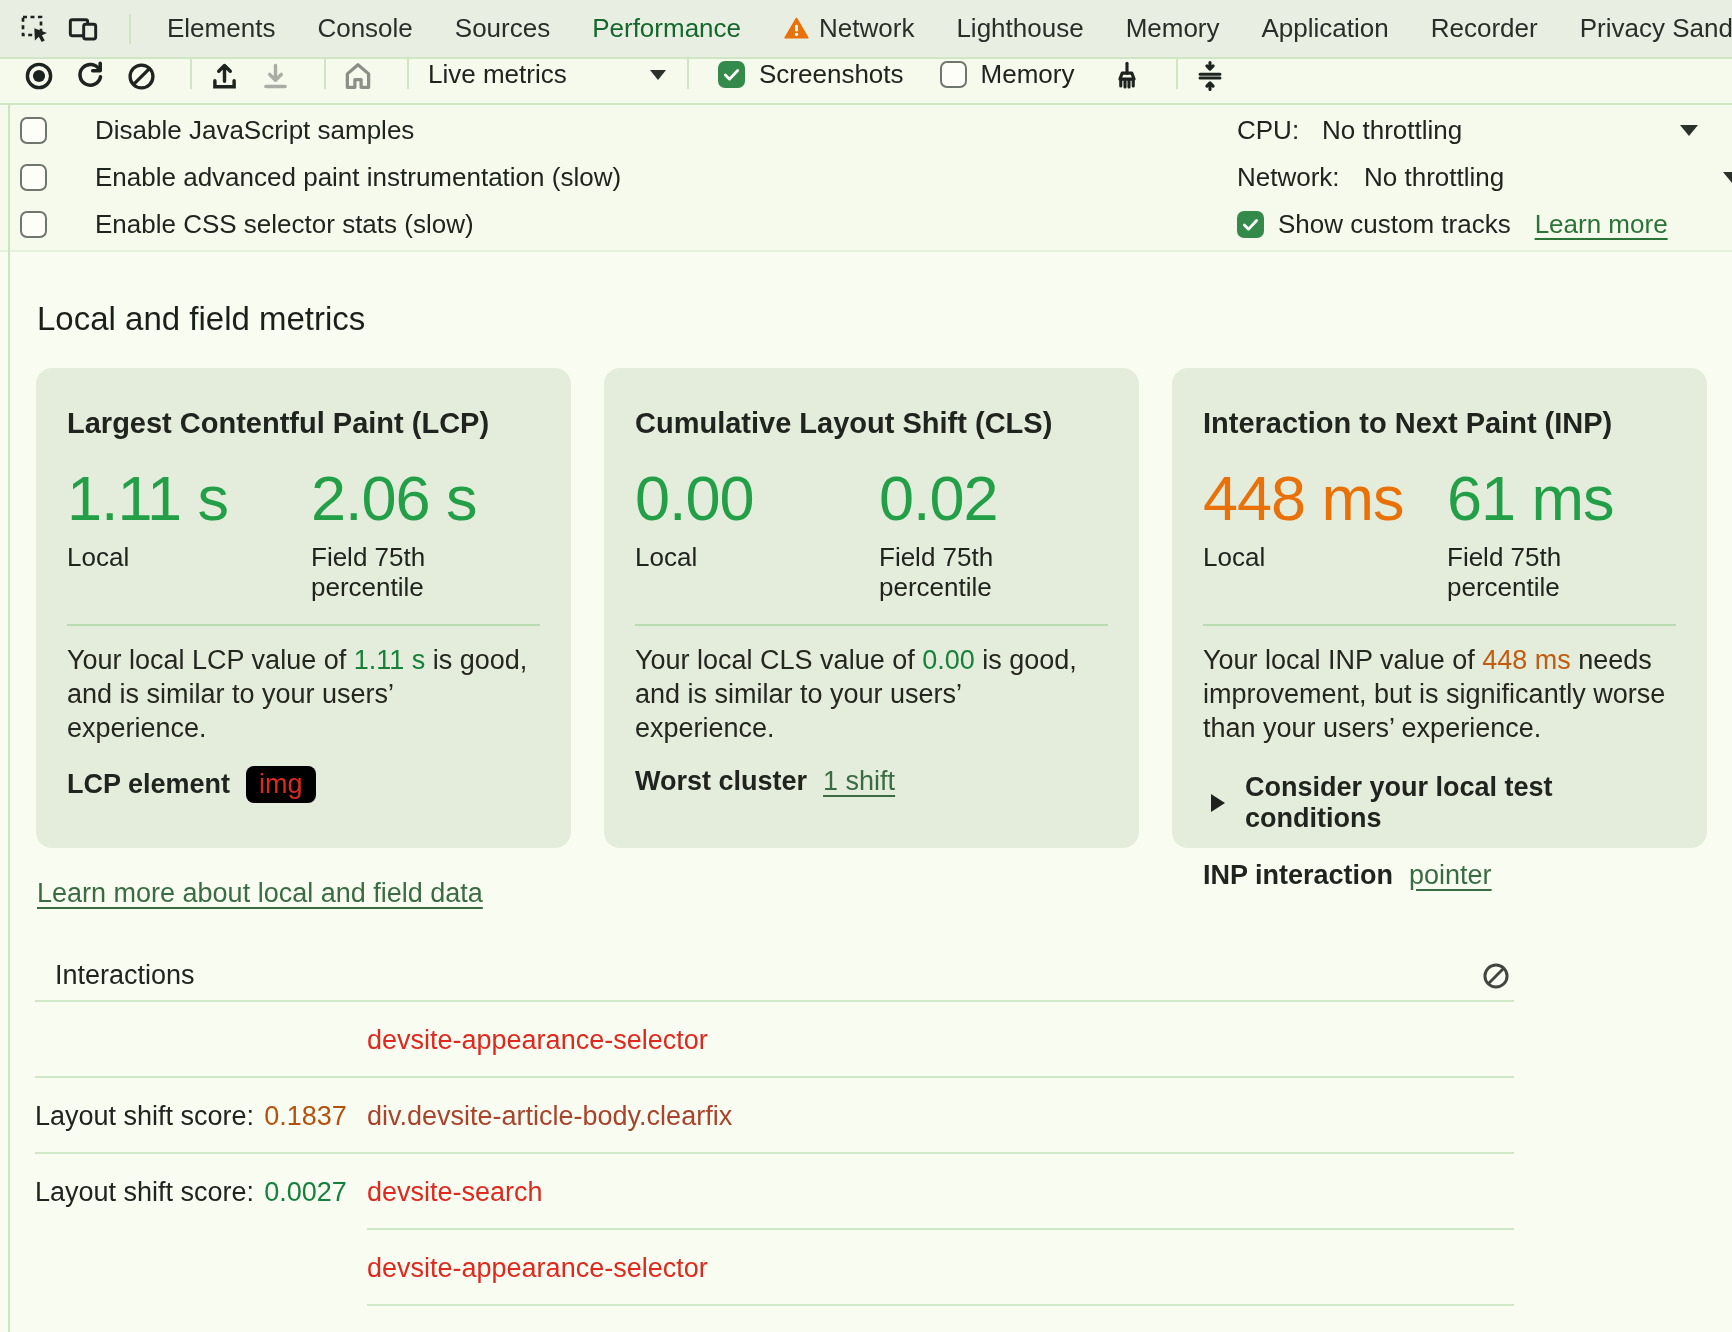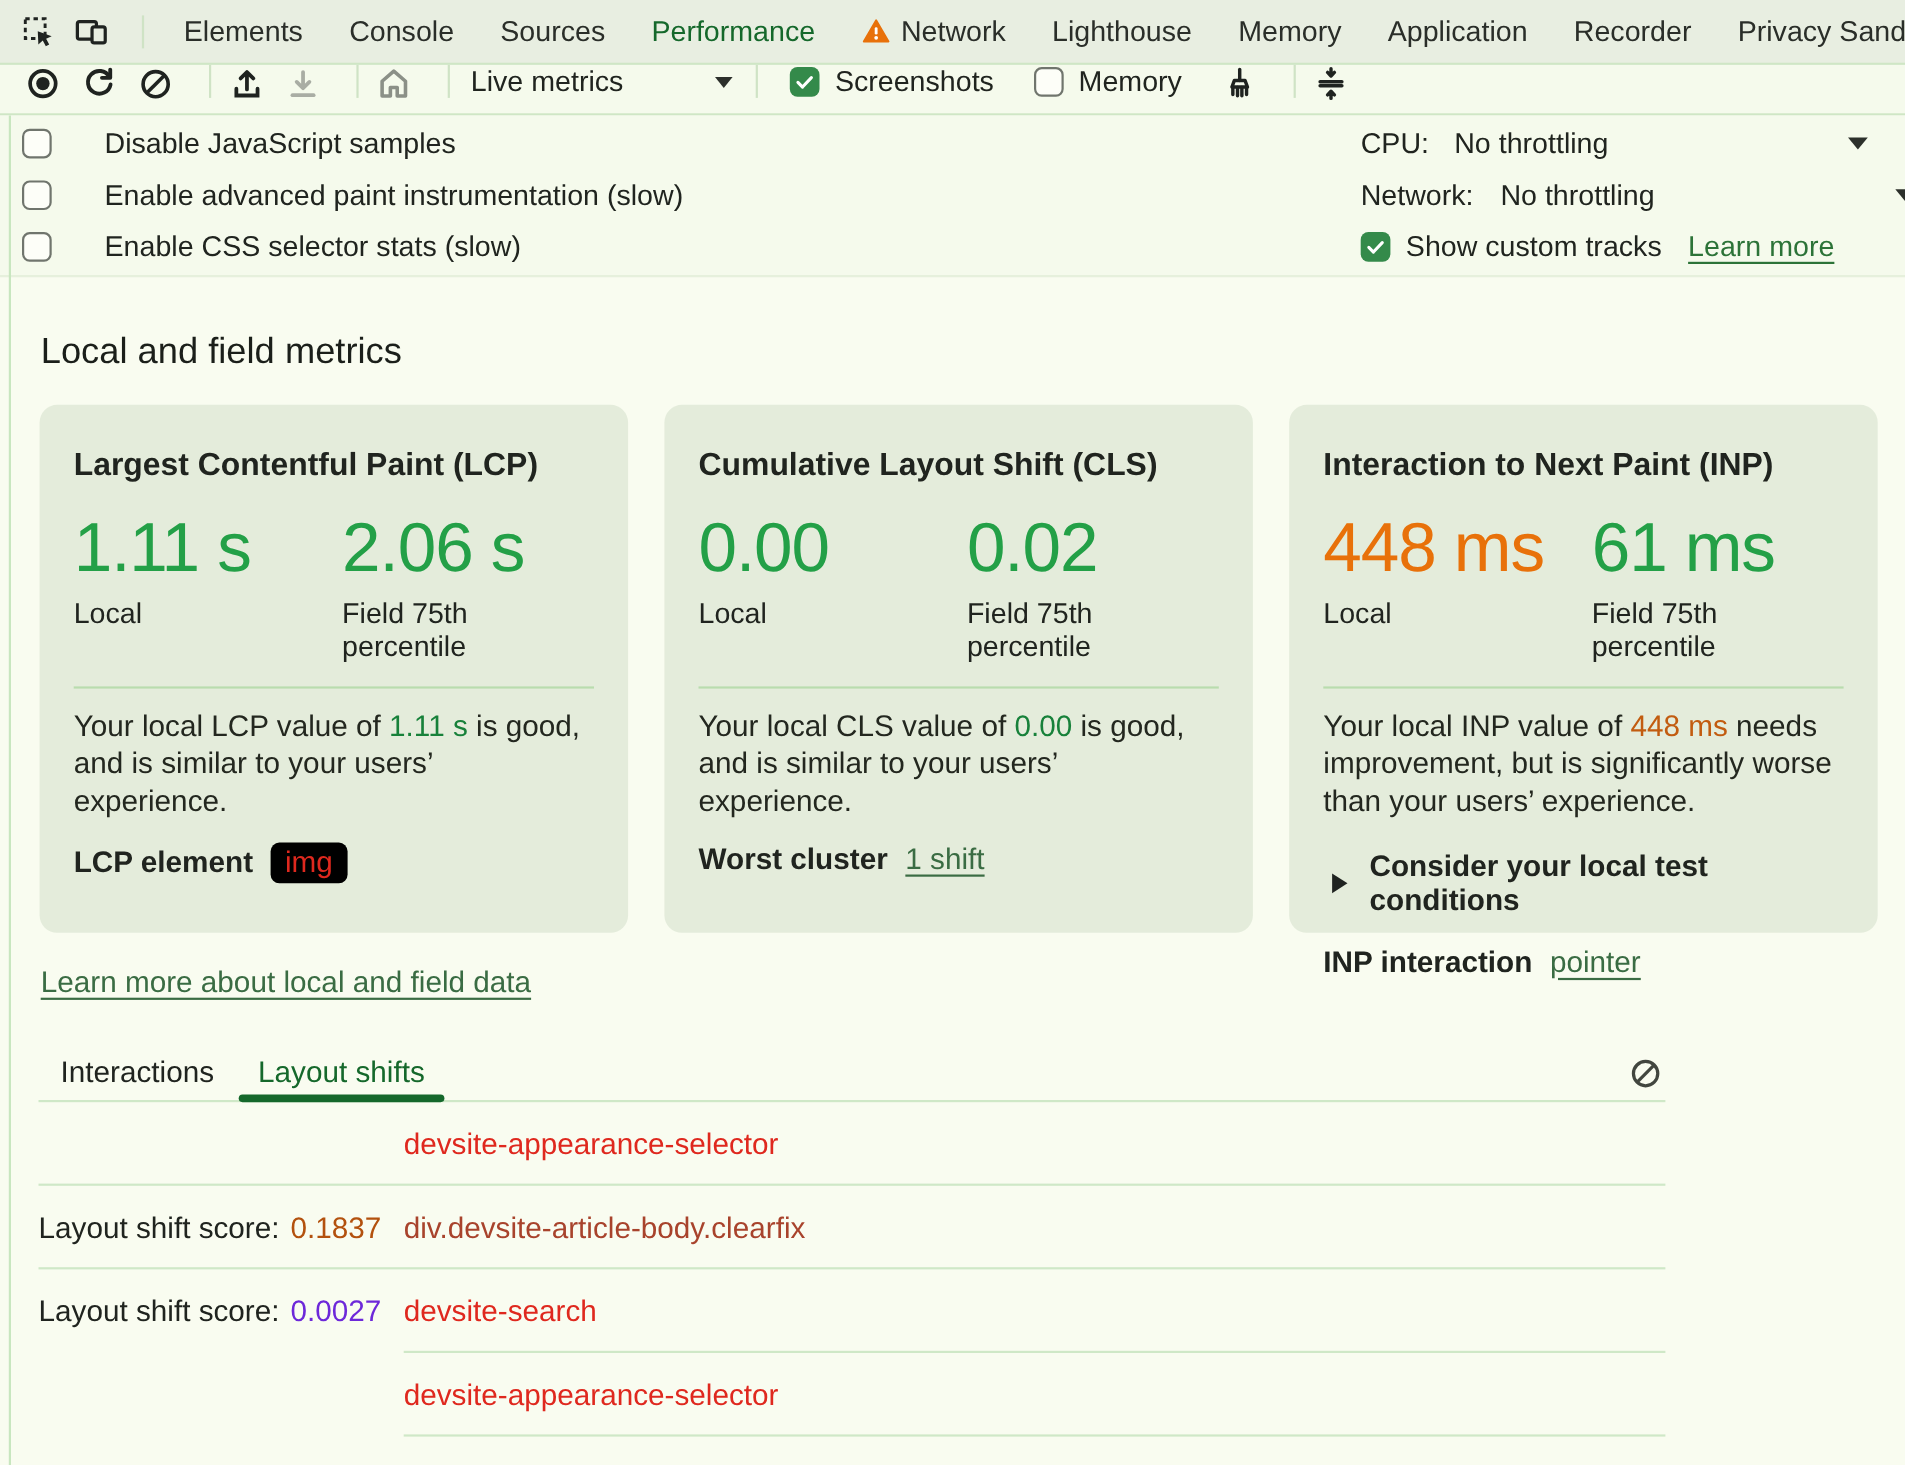--- a/index.html
+++ b/index.html
@@ -331,44 +331,40 @@
     </div>
   </div>
 </div>
 
 <a class="link learn-link">Learn more about local and field data</a>
 
 <div class="log-tabs">
   <div class="log-tab">
       <span>Interactions</span>
     </div>
-  <div class="log-tab active">
-      <span>Layout shifts</span>
-      <span class="pill"></span>
-    </div>
   <span class="log-clear">
     <svg width="32" height="32" viewBox="0 0 24 24">
       <circle cx="12" cy="12" r="8.3" fill="none" stroke="#42463f" stroke-width="2.2"></circle>
       <path d="M6.6 17.4 L17.4 6.6" stroke="#42463f" stroke-width="2.2"></path>
     </svg>
   </span>
 </div>
 <div class="log-rows" id="log-rows">
     <div class="log-row">
       <div class="score-cell"></div>
       <div class="elem-cell" style="color: rgb(223, 40, 30);">devsite-appearance-selector</div>
       <span class="sep"></span>
     </div>
     <div class="log-row">
       <div class="score-cell"><span>Layout shift score:</span><span class="sv" style="color: rgb(179, 81, 14);">0.1837</span></div>
       <div class="elem-cell" style="color: rgb(168, 67, 44);">div.devsite-article-body.clearfix</div>
       <span class="sep"></span>
     </div>
     <div class="log-row">
-      <div class="score-cell"><span>Layout shift score:</span><span class="sv" style="color: #6d28d9;">0.0027</span></div>
+      <div class="score-cell"><span>Layout shift score:</span><span class="sv" style="color: #15803d;">0.0027</span></div>
       <div class="elem-cell" style="color: rgb(223, 40, 30);">devsite-search</div>
       <span class="sep partial"></span>
     </div>
     <div class="log-row">
       <div class="score-cell"></div>
       <div class="elem-cell" style="color: rgb(223, 40, 30);">devsite-appearance-selector</div>
       <span class="sep partial"></span>
     </div>
     <div class="log-row">
       <div class="score-cell"></div>

